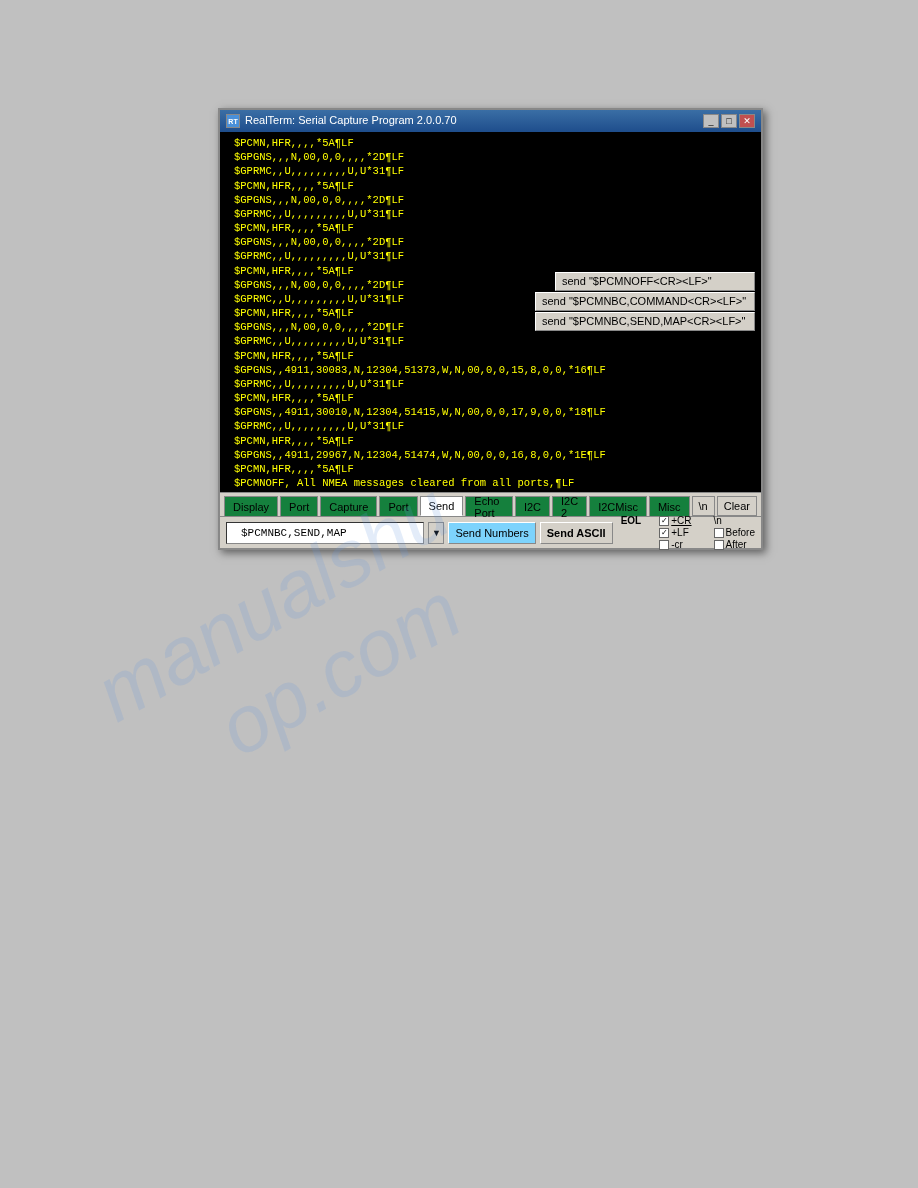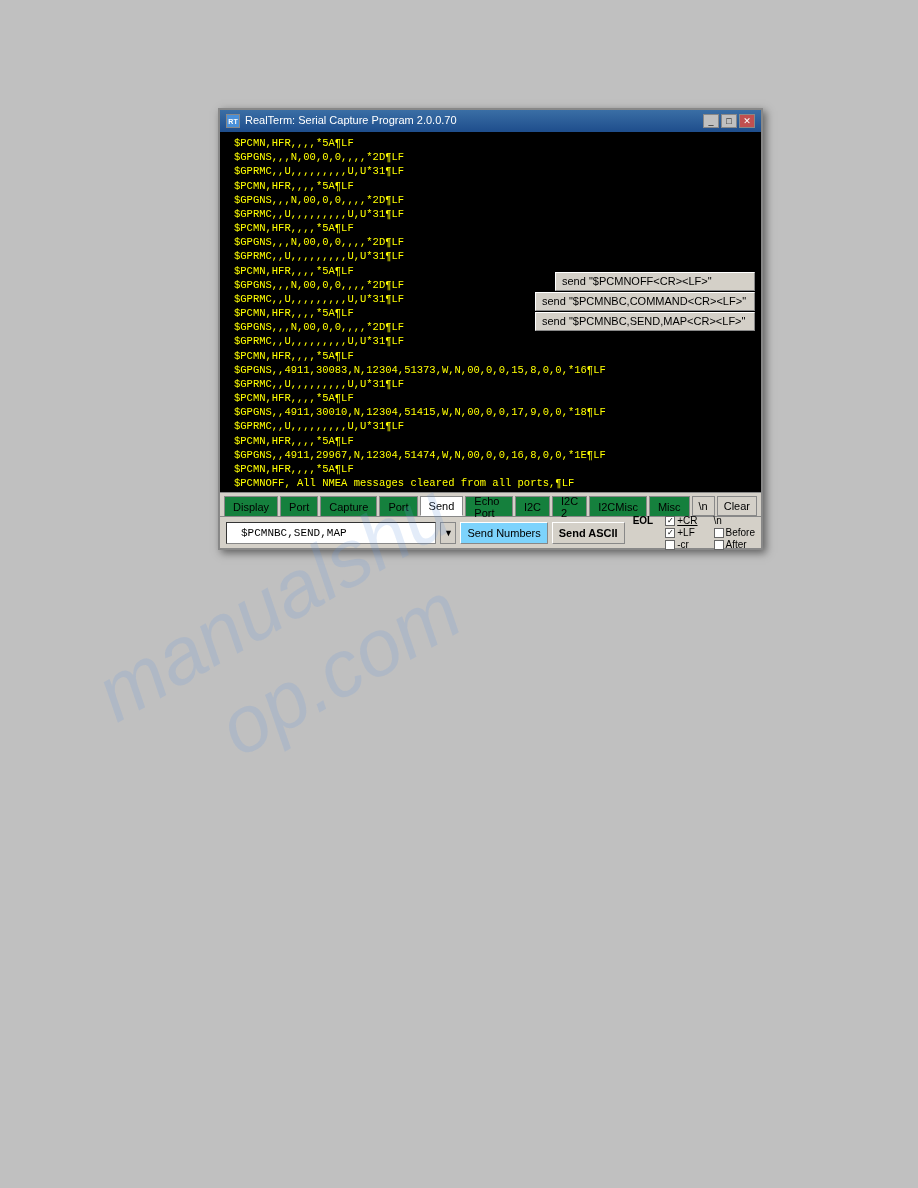--- a/index.html
+++ b/index.html
@@ -282,21 +282,21 @@
         <div class="tab-right-btn">Clear</div>
       </div>
     </div>
 
   <div class="input-area">
     <input class="cmd-input" type="text" value="$PCMNBC,SEND,MAP" style="">
     <div class="dropdown-arrow">▼</div>
     <button class="send-numbers-btn">Send Numbers</button>
     <button class="send-ascii-btn">Send ASCII</button>
 
-    <div style="display:flex;align-items:flex-start;gap:12px;font-size:10px;font-family:Arial,sans-serif;margin-left:4px;">
+    <div style="display:flex;align-items:flex-start;gap:18px;font-size:10px;font-family:Arial,sans-serif;margin-left:4px;">
       <span style="font-weight:bold;font-size:10px;">EOL</span>
       <div style="display:flex;flex-direction:column;gap:1px;">
         <div style="display:flex;align-items:center;gap:2px;">
           <div style="width:10px;height:10px;border:1px solid #666;background:#fff;display:flex;align-items:center;justify-content:center;font-size:8px;">✓</div>
           <span style="font-size:10px;text-decoration:underline;">+CR</span>
         </div>
         <div style="display:flex;align-items:center;gap:2px;">
           <div style="width:10px;height:10px;border:1px solid #666;background:#fff;display:flex;align-items:center;justify-content:center;font-size:8px;">✓</div>
           <span style="font-size:10px;">+LF</span>
         </div>

